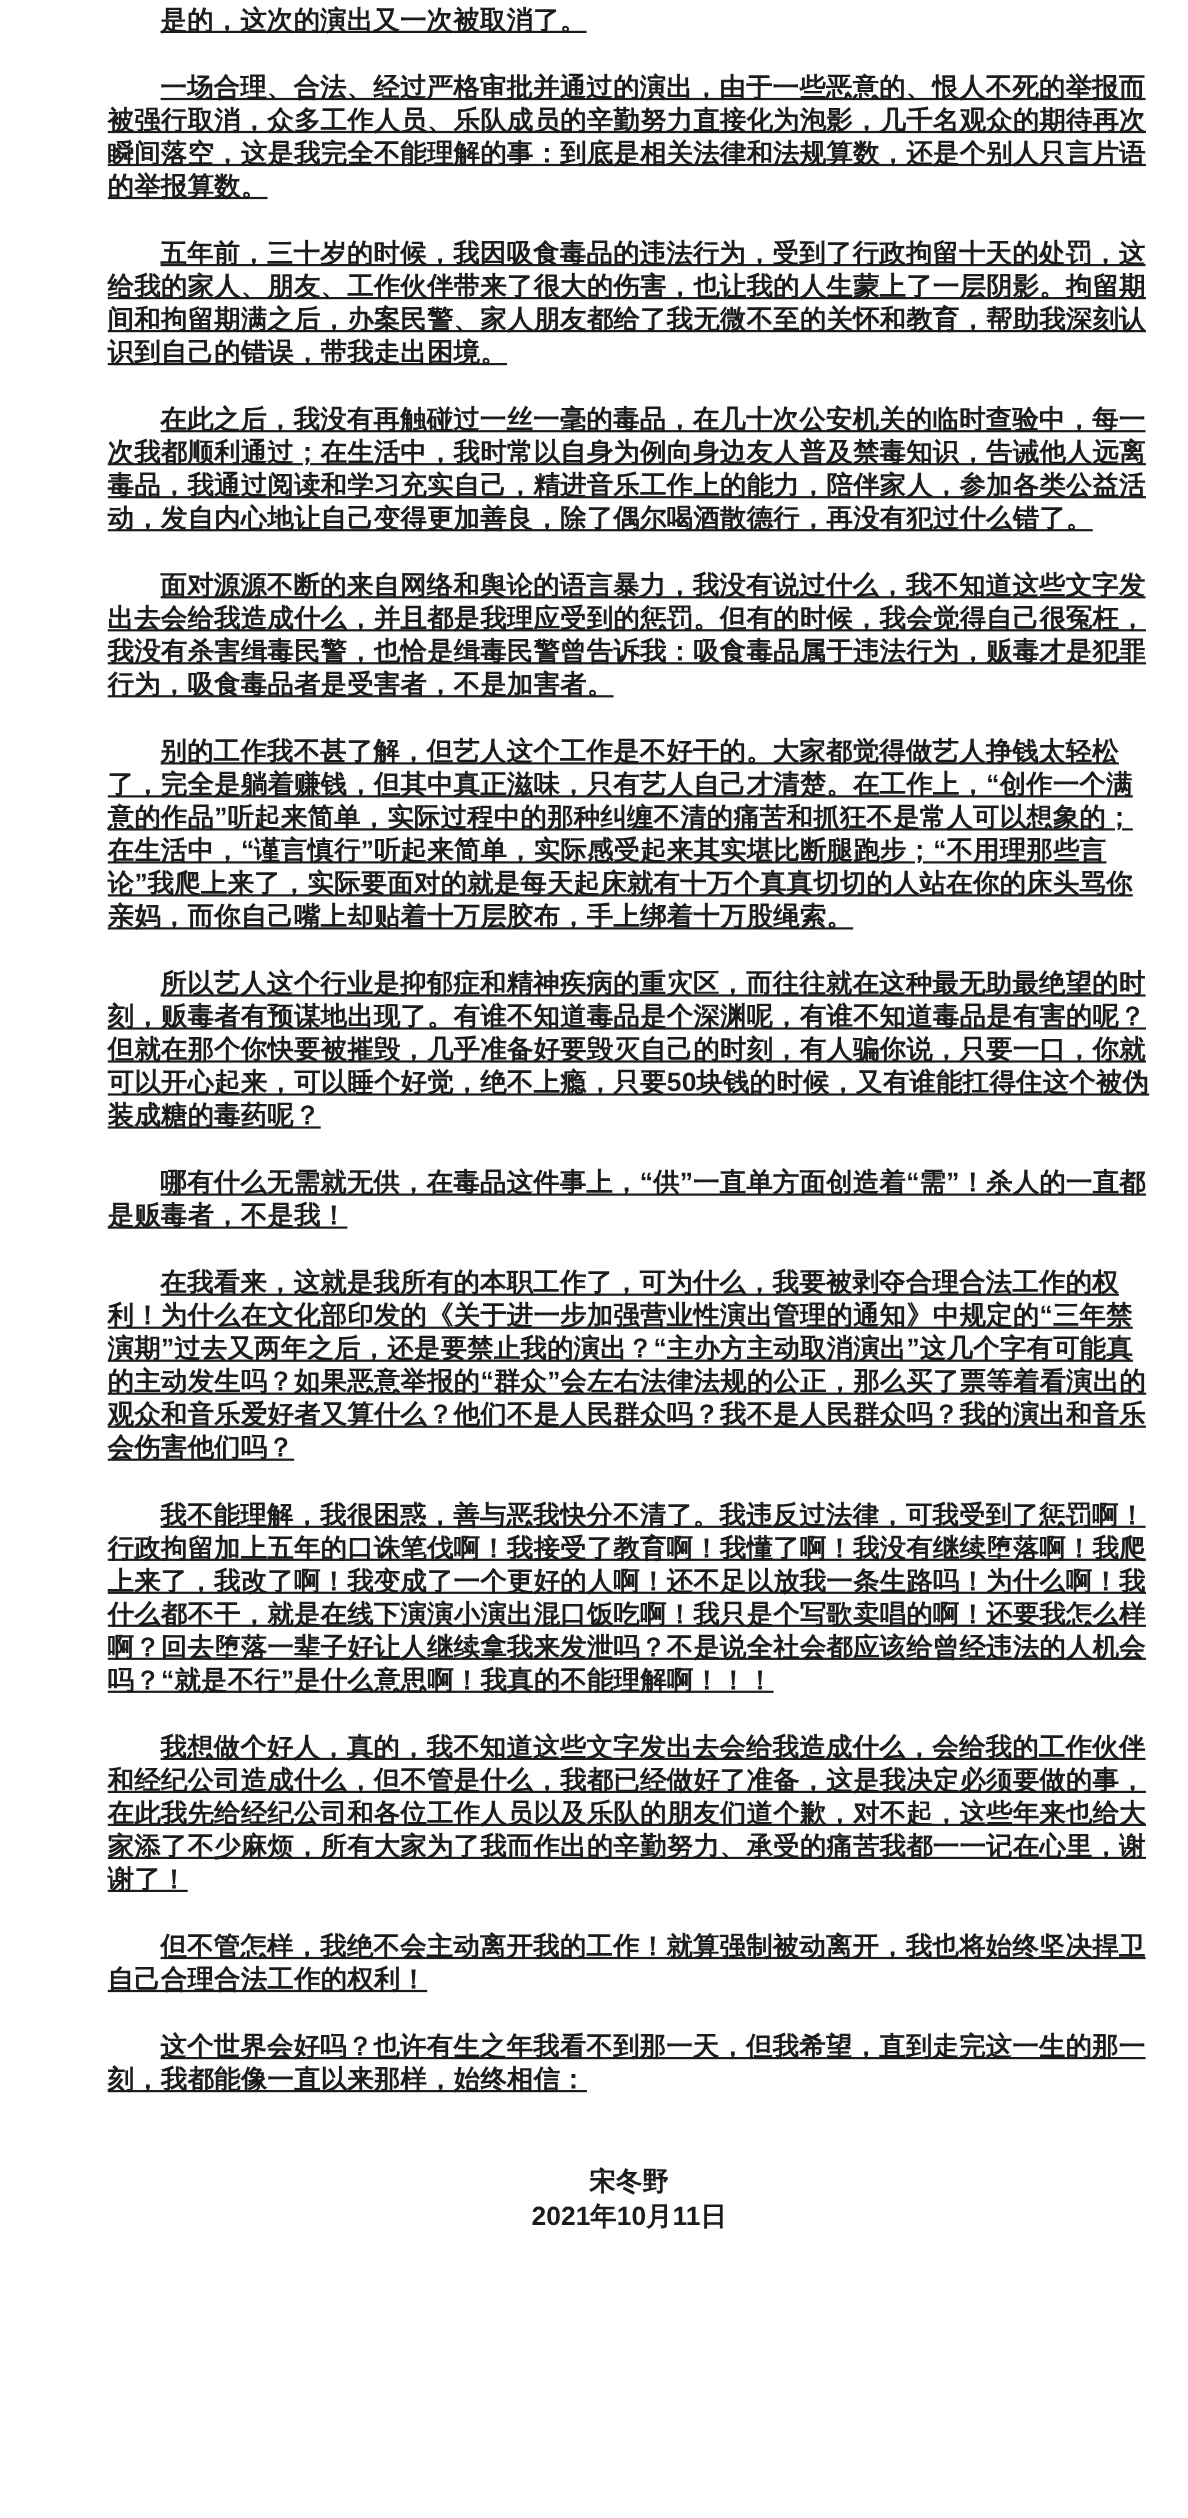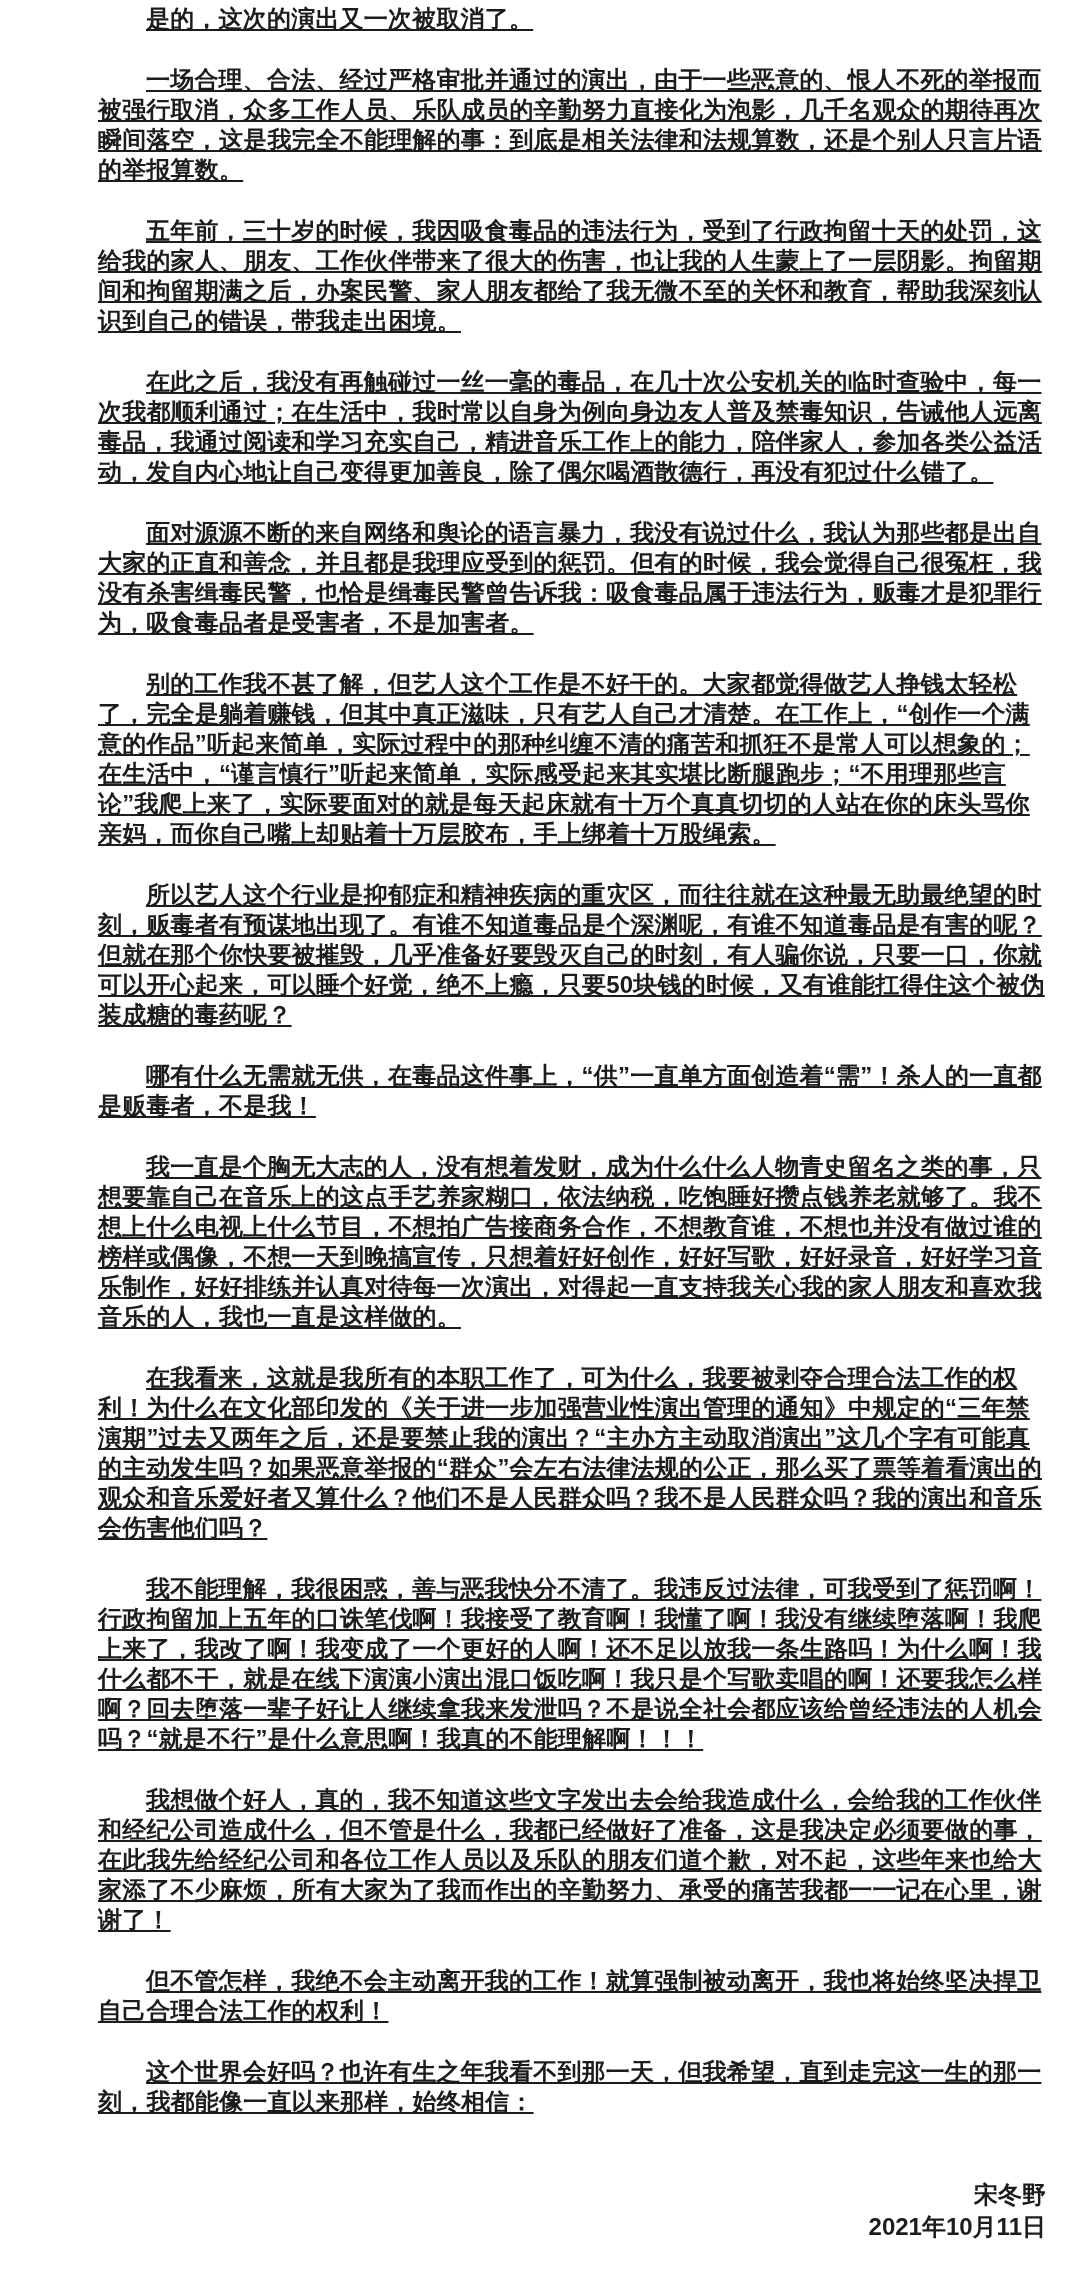--- a/index.html
+++ b/index.html
@@ -31,35 +31,35 @@
       text-decoration: underline;
     }
     .signature {
       margin-top: 62px;
       text-align: right;
     }
     .signature .sig-line {
       margin: 0;
       line-height: 32px;
       text-indent: 0;
+      text-align: center;
     }
   </style>
 </head>
 <body>
 
 <div class="page">
   <p class="para">是的，这次的演出又一次被取消了。</p>
   <p class="para">一场合理、合法、经过严格审批并通过的演出，由于一些恶意的、恨人不死的举报而被强行取消，众多工作人员、乐队成员的辛勤努力直接化为泡影，几千名观众的期待再次瞬间落空，这是我完全不能理解的事：到底是相关法律和法规算数，还是个别人只言片语的举报算数。</p>
   <p class="para">五年前，三十岁的时候，我因吸食毒品的违法行为，受到了行政拘留十天的处罚，这给我的家人、朋友、工作伙伴带来了很大的伤害，也让我的人生蒙上了一层阴影。拘留期间和拘留期满之后，办案民警、家人朋友都给了我无微不至的关怀和教育，帮助我深刻认识到自己的错误，带我走出困境。</p>
   <p class="para">在此之后，我没有再触碰过一丝一毫的毒品，在几十次公安机关的临时查验中，每一次我都顺利通过；在生活中，我时常以自身为例向身边友人普及禁毒知识，告诫他人远离毒品，我通过阅读和学习充实自己，精进音乐工作上的能力，陪伴家人，参加各类公益活动，发自内心地让自己变得更加善良，除了偶尔喝酒散德行，再没有犯过什么错了。</p>
-  <p class="para">面对源源不断的来自网络和舆论的语言暴力，我没有说过什么，我认为那些都是出自大家的正直和善念，并且都是我理应受到的惩罚。但有的时候，我会觉得自己很冤枉，我没有杀害缉毒民警，也恰是缉毒民警曾告诉我：吸食毒品属于违法行为，贩毒才是犯罪行为，吸食毒品者是受害者，不是加害者。</p>
+  <p class="para">面对源源不断的来自网络和舆论的语言暴力，我没有说过什么，我不知道这些文字发出去会给我造成什么，并且都是我理应受到的惩罚。但有的时候，我会觉得自己很冤枉，我没有杀害缉毒民警，也恰是缉毒民警曾告诉我：吸食毒品属于违法行为，贩毒才是犯罪行为，吸食毒品者是受害者，不是加害者。</p>
   <p class="para">别的工作我不甚了解，但艺人这个工作是不好干的。大家都觉得做艺人挣钱太轻松了，完全是躺着赚钱，但其中真正滋味，只有艺人自己才清楚。在工作上，“创作一个满意的作品”听起来简单，实际过程中的那种纠缠不清的痛苦和抓狂不是常人可以想象的；在生活中，“谨言慎行”听起来简单，实际感受起来其实堪比断腿跑步；“不用理那些言论”我爬上来了，实际要面对的就是每天起床就有十万个真真切切的人站在你的床头骂你亲妈，而你自己嘴上却贴着十万层胶布，手上绑着十万股绳索。</p>
   <p class="para">所以艺人这个行业是抑郁症和精神疾病的重灾区，而往往就在这种最无助最绝望的时刻，贩毒者有预谋地出现了。有谁不知道毒品是个深渊呢，有谁不知道毒品是有害的呢？但就在那个你快要被摧毁，几乎准备好要毁灭自己的时刻，有人骗你说，只要一口，你就可以开心起来，可以睡个好觉，绝不上瘾，只要50块钱的时候，又有谁能扛得住这个被伪装成糖的毒药呢？</p>
   <p class="para">哪有什么无需就无供，在毒品这件事上，“供”一直单方面创造着“需”！杀人的一直都是贩毒者，不是我！</p>
-  <p class="para">我一直是个胸无大志的人，没有想着发财，成为什么什么人物青史留名之类的事，只想要靠自己在音乐上的这点手艺养家糊口，依法纳税，吃饱睡好攒点钱养老就够了。我不想上什么电视上什么节目，不想拍广告接商务合作，不想教育谁，不想也并没有做过谁的榜样或偶像，不想一天到晚搞宣传，只想着好好创作，好好写歌，好好录音，好好学习音乐制作，好好排练并认真对待每一次演出，对得起一直支持我关心我的家人朋友和喜欢我音乐的人，我也一直是这样做的。</p>
   <p class="para">在我看来，这就是我所有的本职工作了，可为什么，我要被剥夺合理合法工作的权利！为什么在文化部印发的《关于进一步加强营业性演出管理的通知》中规定的“三年禁演期”过去又两年之后，还是要禁止我的演出？“主办方主动取消演出”这几个字有可能真的主动发生吗？如果恶意举报的“群众”会左右法律法规的公正，那么买了票等着看演出的观众和音乐爱好者又算什么？他们不是人民群众吗？我不是人民群众吗？我的演出和音乐会伤害他们吗？</p>
   <p class="para">我不能理解，我很困惑，善与恶我快分不清了。我违反过法律，可我受到了惩罚啊！行政拘留加上五年的口诛笔伐啊！我接受了教育啊！我懂了啊！我没有继续堕落啊！我爬上来了，我改了啊！我变成了一个更好的人啊！还不足以放我一条生路吗！为什么啊！我什么都不干，就是在线下演演小演出混口饭吃啊！我只是个写歌卖唱的啊！还要我怎么样啊？回去堕落一辈子好让人继续拿我来发泄吗？不是说全社会都应该给曾经违法的人机会吗？“就是不行”是什么意思啊！我真的不能理解啊！！！</p>
   <p class="para">我想做个好人，真的，我不知道这些文字发出去会给我造成什么，会给我的工作伙伴和经纪公司造成什么，但不管是什么，我都已经做好了准备，这是我决定必须要做的事，在此我先给经纪公司和各位工作人员以及乐队的朋友们道个歉，对不起，这些年来也给大家添了不少麻烦，所有大家为了我而作出的辛勤努力、承受的痛苦我都一一记在心里，谢谢了！</p>
   <p class="para">但不管怎样，我绝不会主动离开我的工作！就算强制被动离开，我也将始终坚决捍卫自己合理合法工作的权利！</p>
   <p class="para">这个世界会好吗？也许有生之年我看不到那一天，但我希望，直到走完这一生的那一刻，我都能像一直以来那样，始终相信：</p>
 
   <div class="signature">
     <p class="sig-line">宋冬野</p>
     <p class="sig-line">2021年10月11日</p>
   </div>

